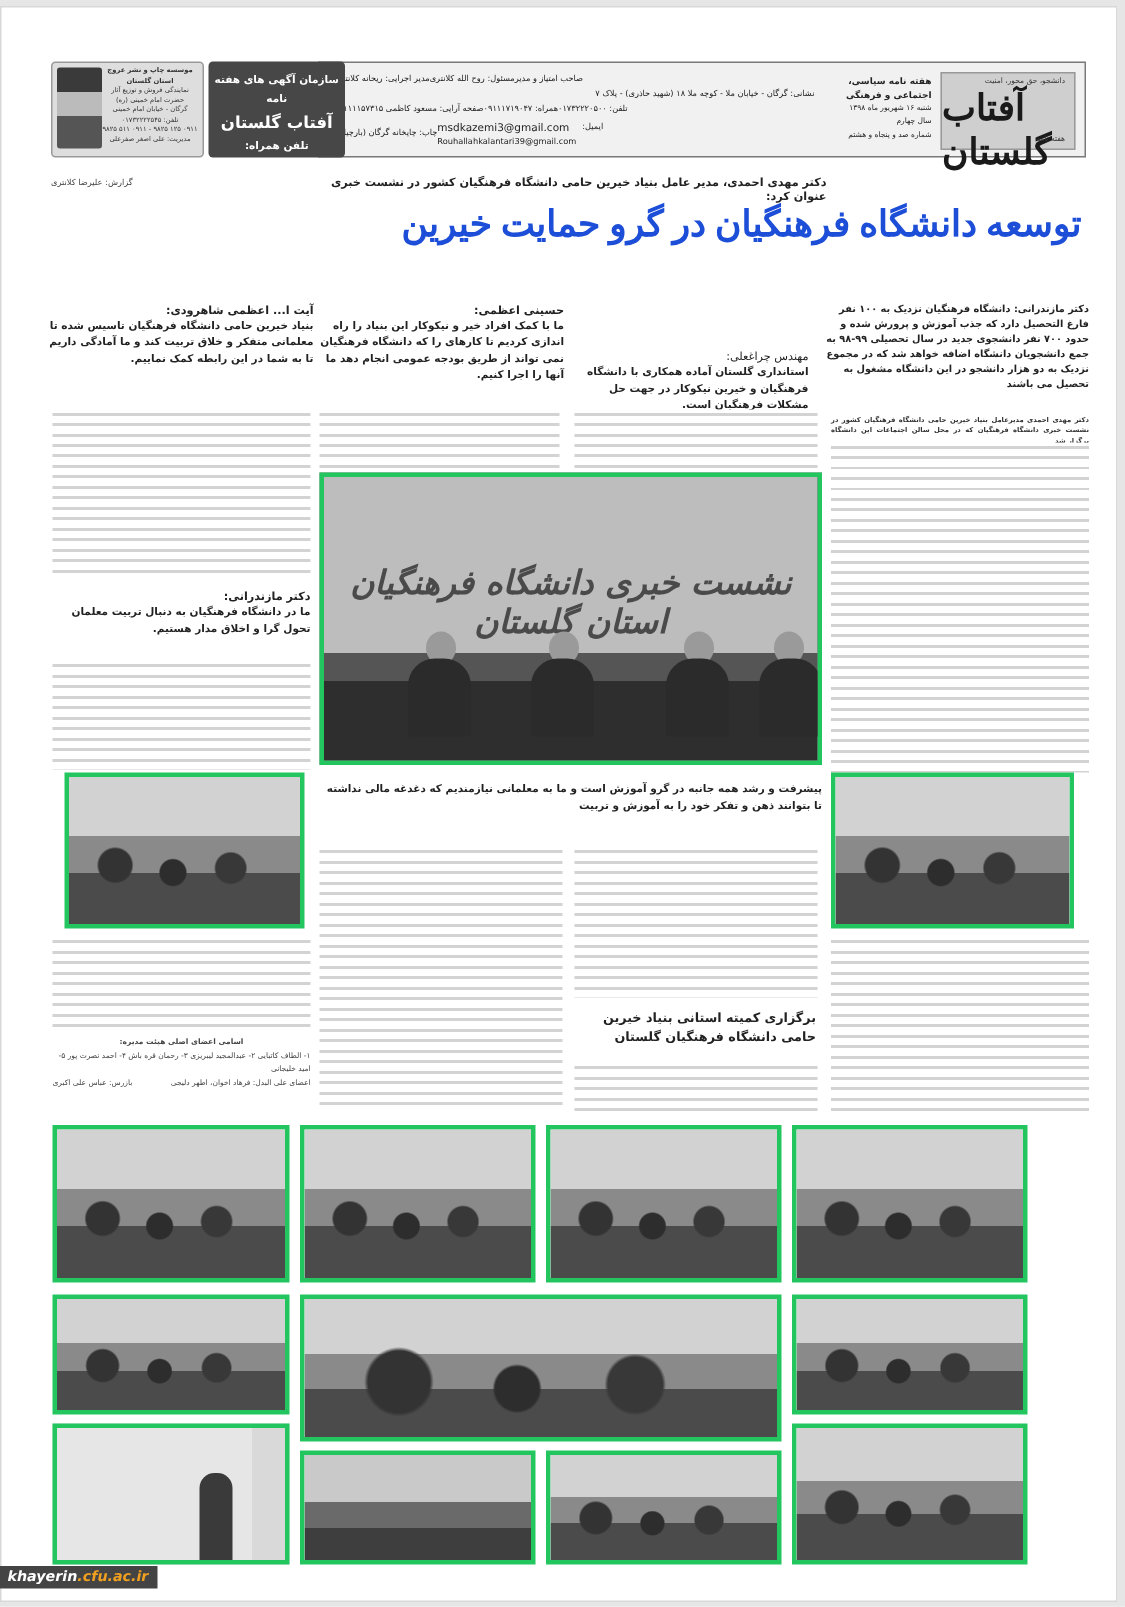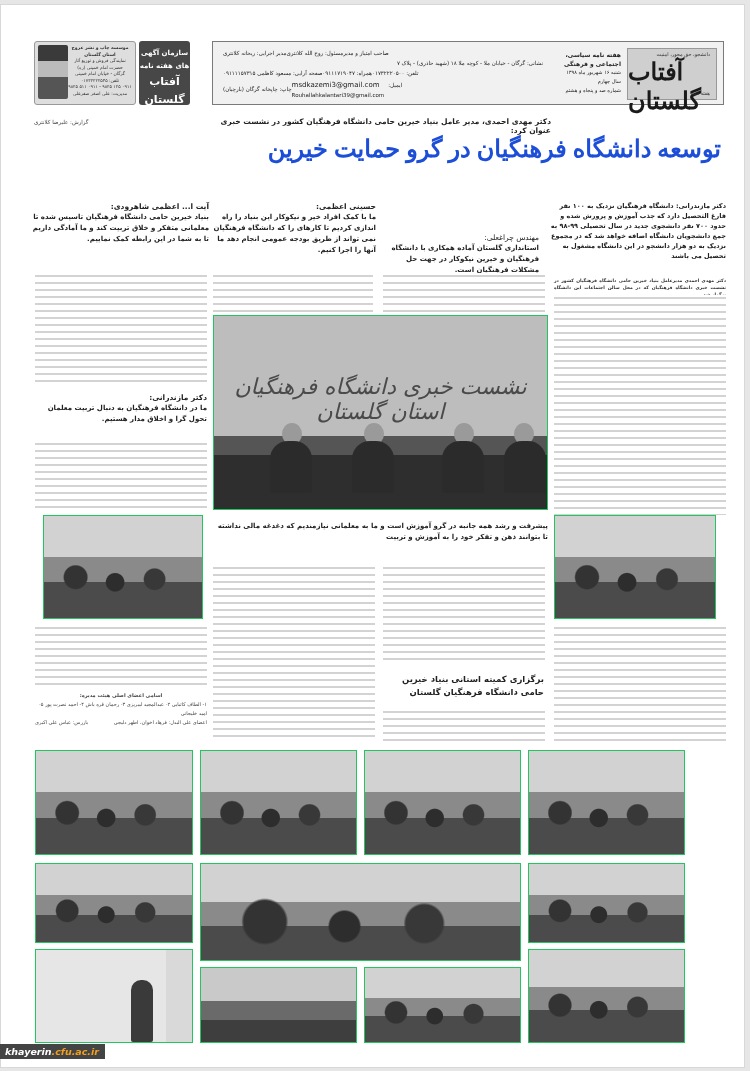--- a/index.html
+++ b/index.html
@@ -14,38 +14,38 @@
   .mast { left: 211px; top: 36px; width: 512px; height: 64px; border: 1px solid #7a7a7a; background: #f1f1f1; }
   .logo { right: 6px; top: 6px; width: 90px; height: 52px; background: #cfcfcf; border: 1px solid #999; }
   .logo-title { position: absolute; right: 4px; top: 8px; font-size: 24px; font-weight: bold; font-family: "DejaVu Serif", serif; color: #1a1a1a; }
   .logo-sub { position: absolute; right: 6px; bottom: 3px; font-size: 5px; color: #333; }
   .logo-top { position: absolute; right: 6px; top: 2px; font-size: 5px; color: #333; }
   .weekly { right: 102px; top: 8px; width: 70px; font-size: 6px; line-height: 9px; }
   .info { right: 180px; top: 6px; width: 320px; font-size: 5.5px; line-height: 10px; }
   .info .row { display: flex; justify-content: flex-end; direction: rtl; }
   .emails { font-size: 7px; direction: ltr; text-align: left; }
 
-  .adbox-dark { left: 138px; top: 36px; width: 51px; height: 64px; background: #474747; color: #fff; border-radius: 3px; font-size: 7px; font-weight: bold; text-align: center; line-height: 13px; padding-top: 6px; }
+  .adbox-dark { left: 138px; top: 36px; width: 91px; height: 64px; background: #474747; color: #fff; border-radius: 3px; font-size: 7px; font-weight: bold; text-align: center; line-height: 13px; padding-top: 6px; }
   .adbox-dark .big { font-size: 11px; line-height: 18px; }
   .adbox-light { left: 33px; top: 36px; width: 102px; height: 64px; background: #dedede; border: 1px solid #999; border-radius: 3px; }
   .portrait { position: absolute; left: 3px; top: 3px; width: 30px; height: 54px; background: linear-gradient(#3a3a3a 0 30%, #bbb 30% 60%, #555 60%); border-radius: 2px; }
   .ad-text { position: absolute; right: 3px; top: 3px; width: 64px; font-size: 4.5px; line-height: 6.5px; color: #333; direction: rtl; text-align: center; }
 
   
   .reporter { left: 33px; top: 114px; font-size: 5.5px; color: #444; }
   .kicker { left: 200px; top: 112px; width: 350px; font-size: 7.5px; font-weight: bold; }
   .headline { left: 40px; top: 130px; width: 680px; font-size: 24px; font-weight: 900; font-family: Liberation Serif, serif; letter-spacing: -1px; color: #1d4ed8; }
 
   .quote { font-size: 7px; font-weight: bold; line-height: 11px; }
   .quote .who { display: block; font-size: 7.5px; }
 
   .body-text { font-size: 4.5px; line-height: 7.2px; color: #555; text-align: justify; }
   .txt-block { background: repeating-linear-gradient(#fff 0 2px, #d3d3d3 2px 4px, #fff 4px 7px); }
 
-  .photo { background: #777; border: 1px solid #22c55e; overflow: hidden; }
+  .photo { background: #777; border: 3px solid #22c55e; overflow: hidden; font-weight: bold; }
   .photo-scene { width: 100%; height: 100%; background:
       linear-gradient(180deg, #c9c9c9 0 45%, #6a6a6a 45% 70%, #3e3e3e 70%); }
   .photo-scene.room { background:
       radial-gradient(circle at 20% 60%, #333 0 8%, transparent 9%),
       radial-gradient(circle at 45% 65%, #2d2d2d 0 8%, transparent 9%),
       radial-gradient(circle at 70% 62%, #383838 0 8%, transparent 9%),
       linear-gradient(180deg, #d2d2d2 0 40%, #8a8a8a 40% 65%, #4b4b4b 65%); }
   .banner-main { position: relative; width: 100%; height: 100%; background: linear-gradient(180deg, #bdbdbd 0 62%, #555 62% 72%, #2e2e2e 72%); }
   .banner-text { position: absolute; top: 58px; left: 0; width: 100%; text-align: center; font-family: "DejaVu Serif", serif; font-size: 22px; color: #4a4a4a; font-style: italic; direction: rtl; }
   .person { position: absolute; bottom: 16px; width: 42px; height: 52px; background: #2b2b2b; border-radius: 18px 18px 2px 2px; }

